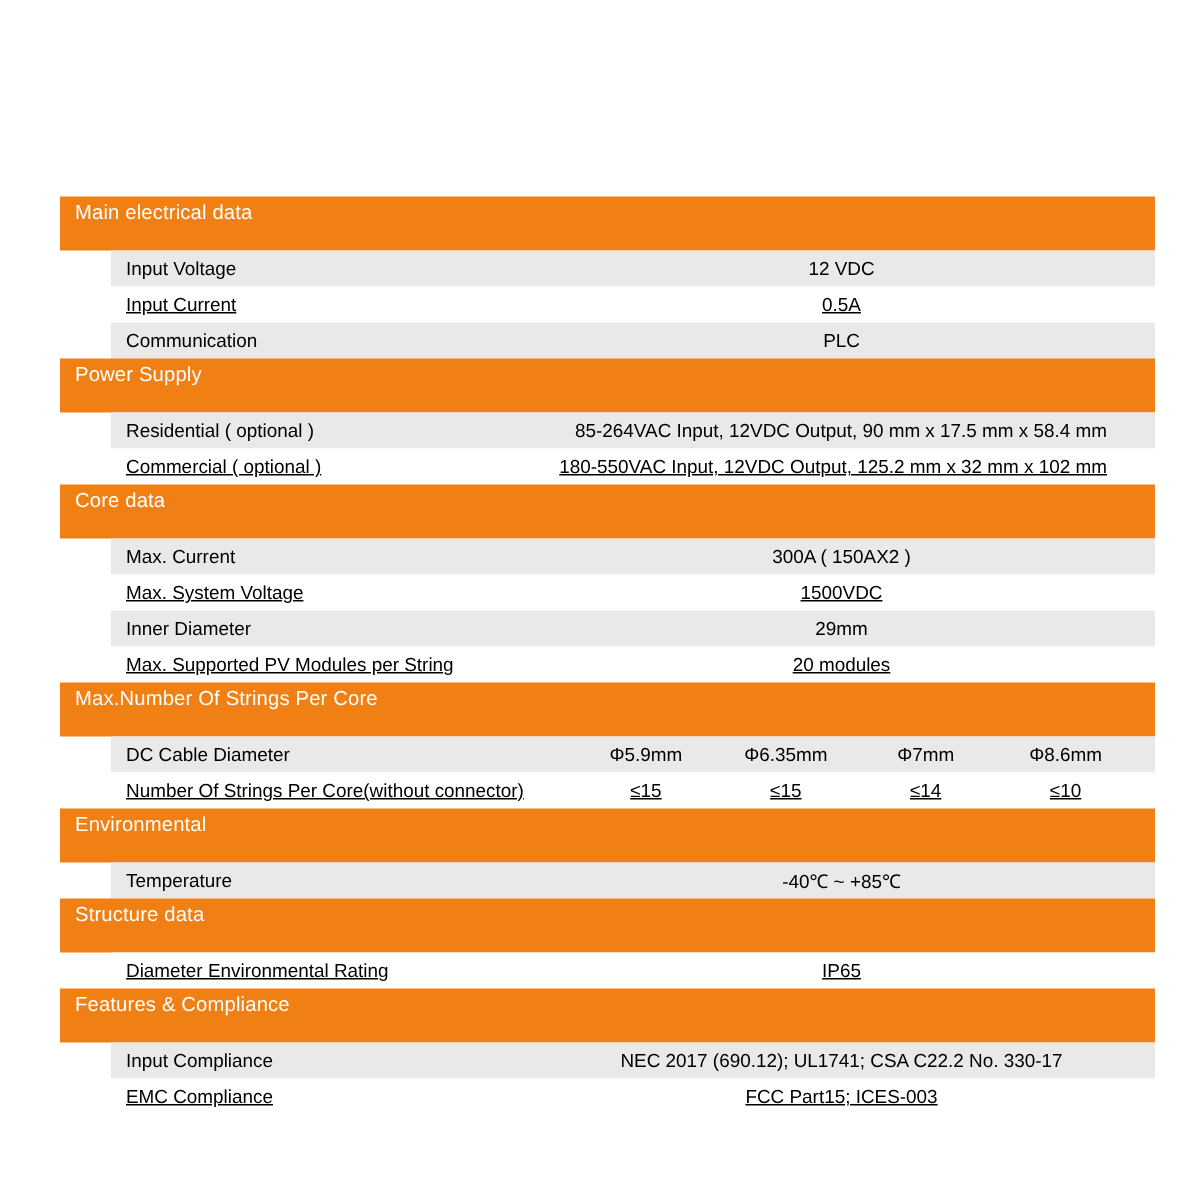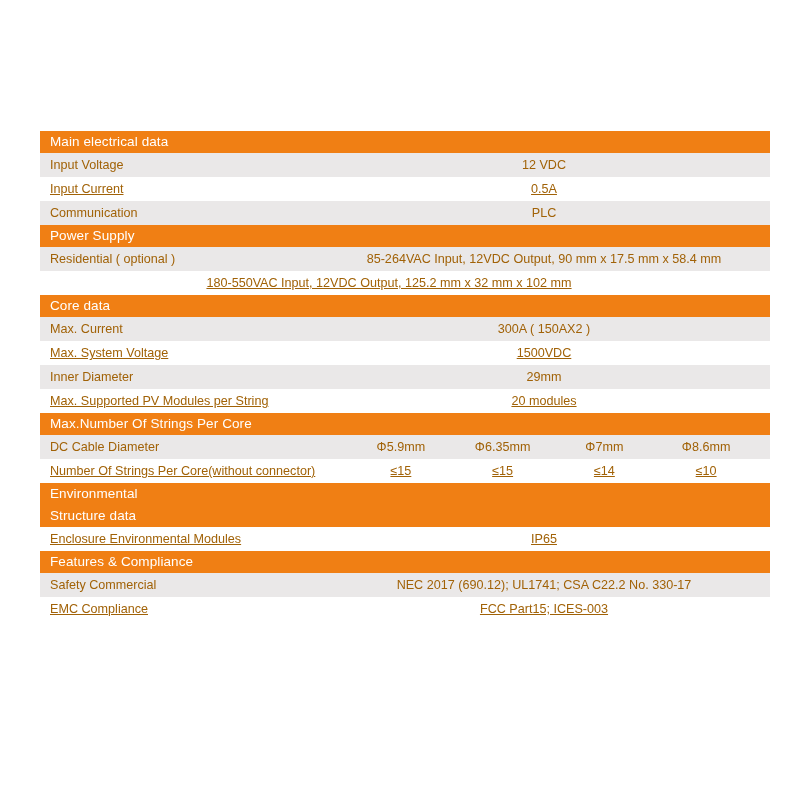--- a/index.html
+++ b/index.html
@@ -19,35 +19,36 @@
     left: 40px;
     top: 131px;
     width: 730px;
   }
 
   .section-header {
     background: #f07f14;
     color: #ffffff;
     font-size: 13.5px;
     line-height: 22px;
-    height: 22px;
+    height: 36px;
     padding: 0 0 0 10px;
     box-sizing: border-box;
     letter-spacing: 0.1px;
     white-space: nowrap;
     overflow: hidden;
   }
 
   .spec-row {
     display: flex;
     align-items: center;
     height: 24px;
     font-size: 12.6px;
-    color: #a16207;
+    color: #000000;
     box-sizing: border-box;
+    margin-left: 34px;
   }
   .spec-row.shade-gray  { background: #eae8e8; }
   .spec-row.shade-white { background: #ffffff; text-decoration: underline; }
 
   .row-label {
     width: 310px;
     padding-left: 10px;
     box-sizing: border-box;
     white-space: nowrap;
     overflow: hidden;
@@ -87,20 +88,21 @@
     <div class="spec-row shade-gray">
       <div class="row-label">Communication</div>
       <div class="row-value">PLC</div>
     </div>
     <div class="section-header">Power Supply</div>
     <div class="spec-row shade-gray">
       <div class="row-label">Residential ( optional )</div>
       <div class="row-value">85-264VAC Input, 12VDC Output, 90 mm x 17.5 mm x 58.4 mm</div>
     </div>
     <div class="spec-row shade-white">
+      <div class="row-label">Commercial ( optional )</div>
       <div class="row-value">180-550VAC Input, 12VDC Output, 125.2 mm x 32 mm x 102 mm</div>
     </div>
     <div class="section-header">Core data</div>
     <div class="spec-row shade-gray">
       <div class="row-label">Max. Current</div>
       <div class="row-value">300A ( 150AX2 )</div>
     </div>
     <div class="spec-row shade-white">
       <div class="row-label">Max. System Voltage</div>
       <div class="row-value">1500VDC</div>
@@ -126,27 +128,31 @@
     <div class="spec-row shade-white">
       <div class="row-label">Number Of Strings Per Core(without connector)</div>
       <div class="row-value multi">
         <span>≤15</span>
         <span>≤15</span>
         <span>≤14</span>
         <span>≤10</span>
       </div>
     </div>
     <div class="section-header">Environmental</div>
+    <div class="spec-row shade-gray">
+      <div class="row-label">Temperature</div>
+      <div class="row-value">-40℃ ~ +85℃</div>
+    </div>
     <div class="section-header">Structure data</div>
     <div class="spec-row shade-white">
-      <div class="row-label">Enclosure Environmental Modules</div>
+      <div class="row-label">Diameter Environmental Rating</div>
       <div class="row-value">IP65</div>
     </div>
     <div class="section-header">Features &amp; Compliance</div>
     <div class="spec-row shade-gray">
-      <div class="row-label">Safety Commercial</div>
+      <div class="row-label">Input Compliance</div>
       <div class="row-value">NEC 2017 (690.12); UL1741; CSA C22.2 No. 330-17</div>
     </div>
     <div class="spec-row shade-white">
       <div class="row-label">EMC Compliance</div>
       <div class="row-value">FCC Part15; ICES-003</div>
     </div>
   </div>
 
 </body></html>

